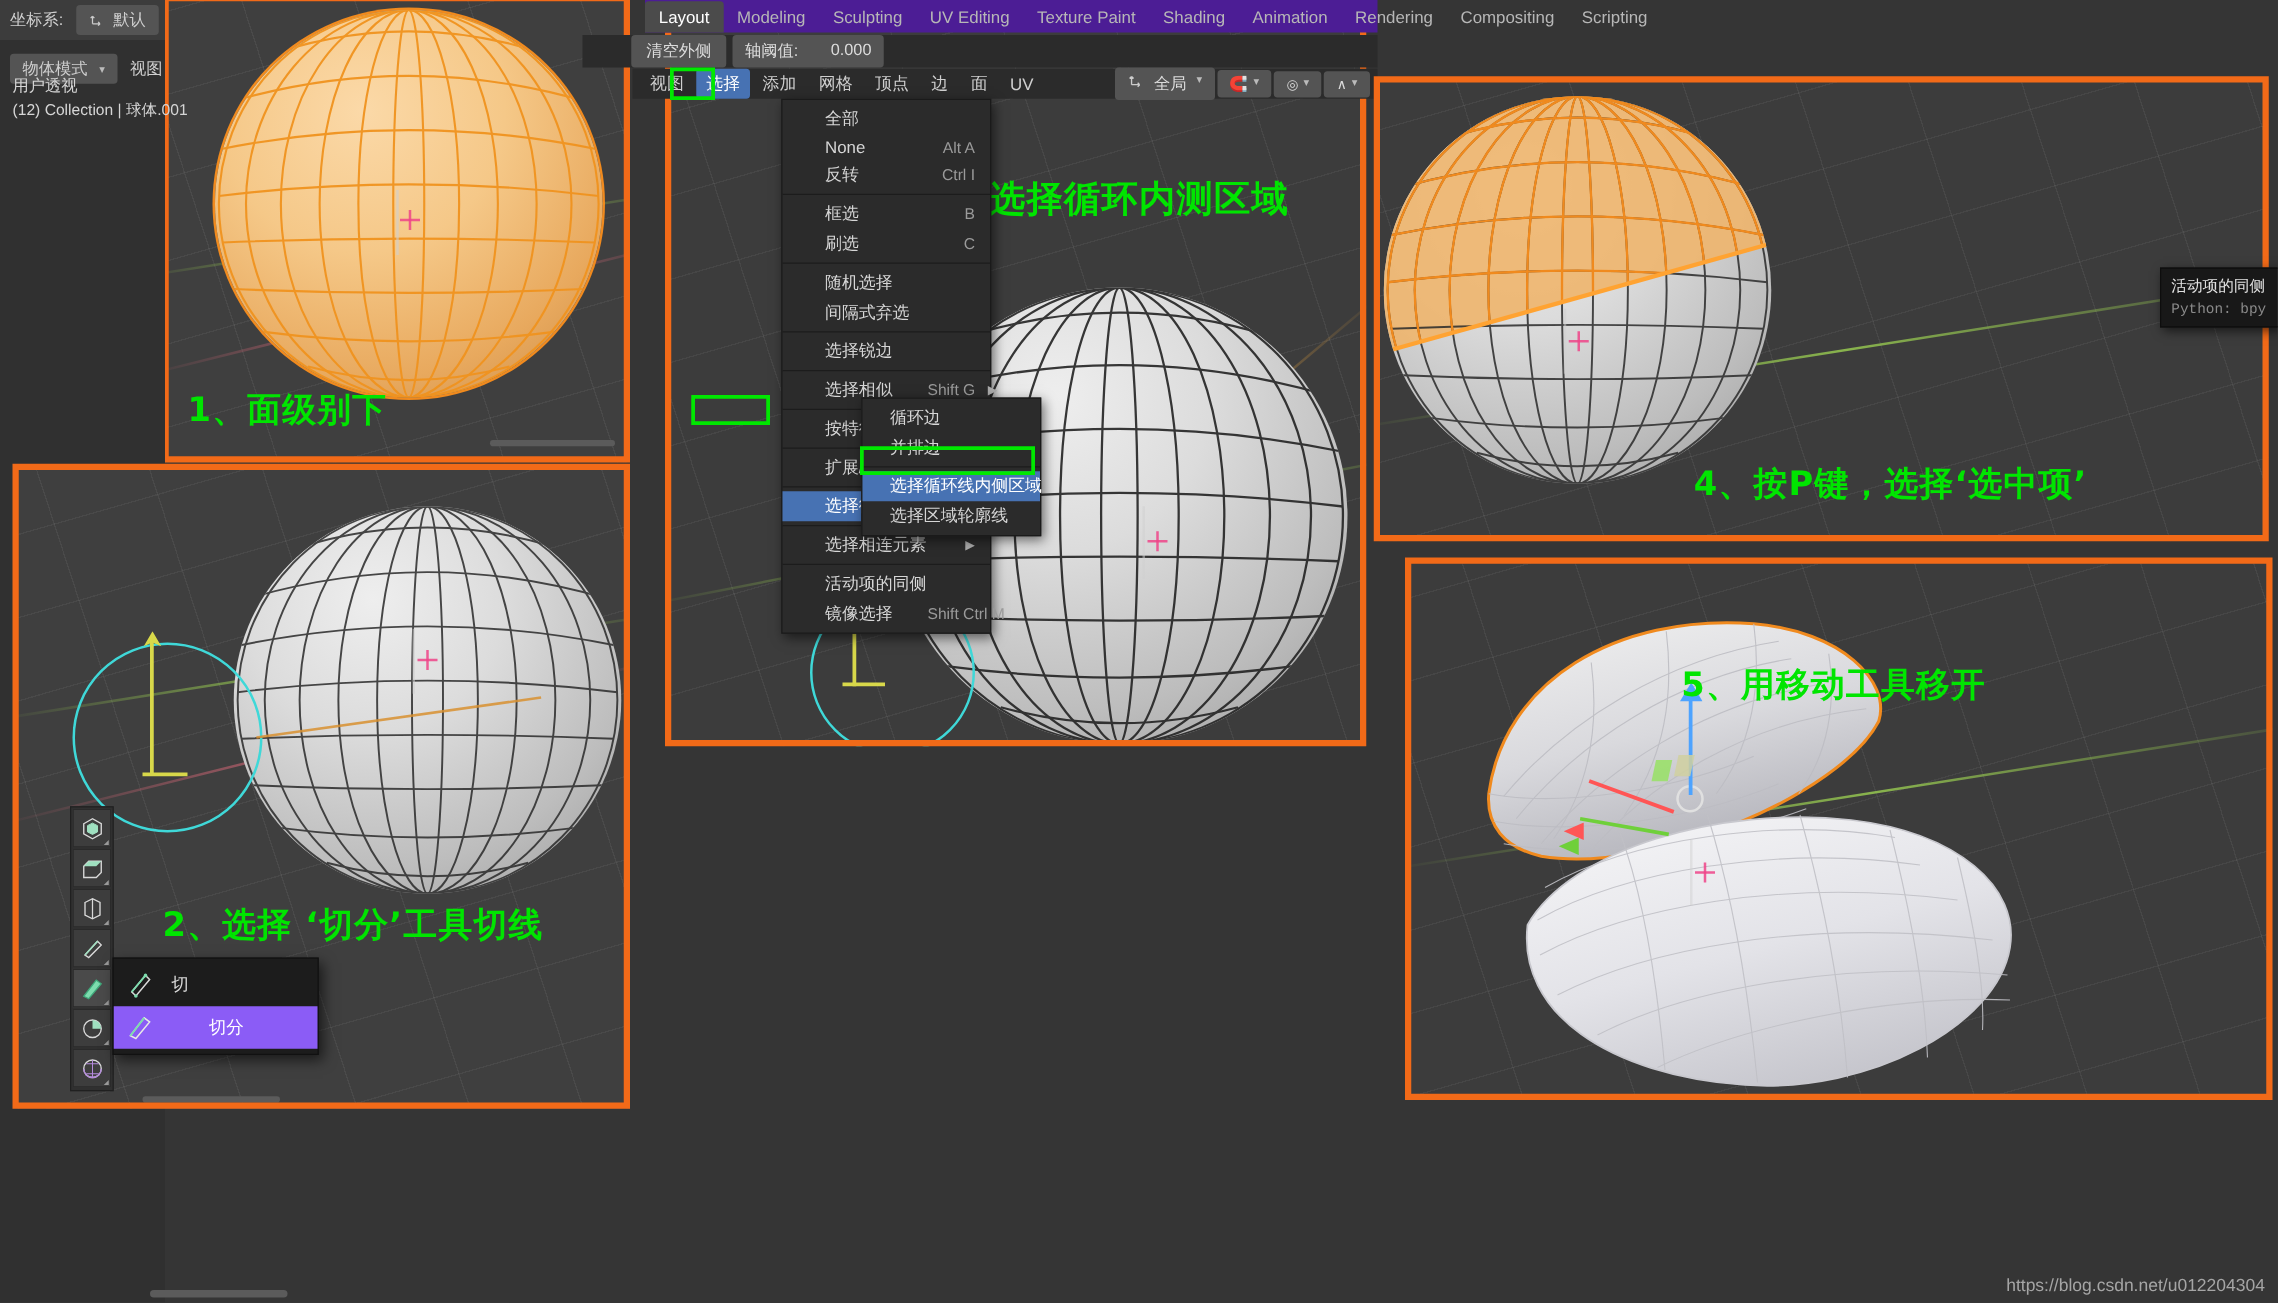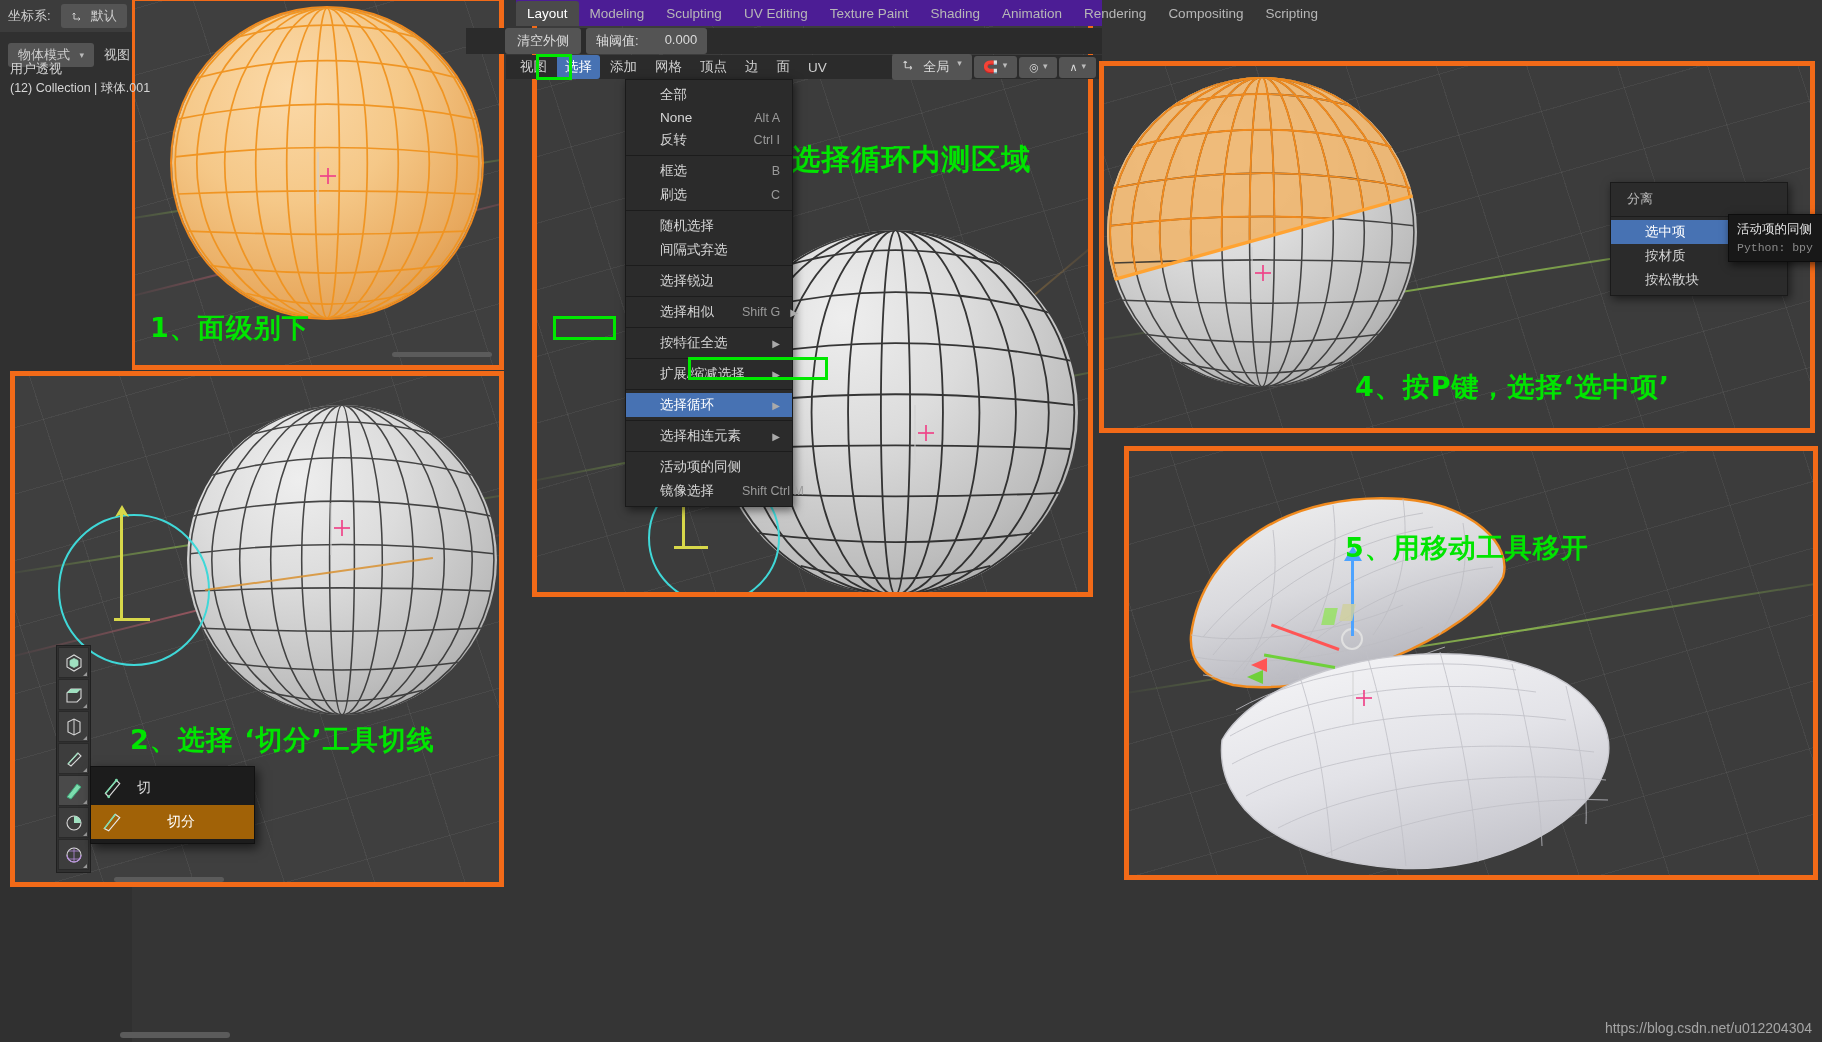--- a/index.html
+++ b/index.html
@@ -183,21 +183,21 @@
     border: 1px solid #111;
     box-shadow: 3px 4px 10px rgba(0,0,0,.6);
     padding: 4px 0;
     font-size: 14px; color: #d8d8d8;
     width: 165px;
   }
   .toolpop .row {
     display: flex; align-items: center; gap: 14px;
     padding: 6px 10px;
   }
-  .toolpop .row.hl { background: #a16207; color: #fff; gap: 44px; }
+  .toolpop .row.hl { background: #8b5cf6; color: #fff; gap: 44px; }
 
   
   .tooltip {
     position: absolute;
     background: #181818;
     border: 1px solid #0d0d0d;
     padding: 5px 8px;
     font-size: 12.5px; color: #e2e2e2;
     line-height: 1.5;
     box-shadow: 2px 3px 8px rgba(0,0,0,.6);
@@ -561,20 +561,35 @@
         <span class="lbl">活动项的同侧</span>
       </div>
     <div class="row">
         <span class="lbl">镜像选择</span>
         <span class="key">Shift Ctrl M</span>
       </div>
   </div>
 
   <div class="ghl" style="left:553px; top:316px; width:63px; height:24px;"></div>
 
+  <div class="menu" style="left:689px; top:318px; width:144px;">
+    <div class="row" style="padding-left:22px;">
+        <span class="lbl">循环边</span>
+      </div>
+    <div class="row" style="padding-left:22px;">
+        <span class="lbl">并排边</span>
+      </div>
+    <div class="sep"></div>
+    <div class="row hl" style="padding-left:22px;">
+        <span class="lbl">选择循环线内侧区域</span>
+      </div>
+    <div class="row" style="padding-left:22px;">
+        <span class="lbl">选择区域轮廓线</span>
+      </div>
+  </div>
   <div class="ghl" style="left:688px; top:357px; width:140px; height:23px;"></div>
 
   <div class="vp" style="left:1103px; top:65px; width:712px; height:368px; background:#3c3c3c;">
     <div class="vp-grid"></div>
     <div class="axis-x" style="left:-30px; top:278px; width:820px; transform: rotate(-9deg);"></div>
 
     <div class="sphere" style="left:4px; top:12px; width:310px; height:310px;
                 background: radial-gradient(circle at 36% 24%, #eeeeee 0%, #dcdcdc 34%, #bdbdbd 70%, #9a9a9a 100%);">
       <svg class="mesh-lines" viewBox="0 0 100 100" preserveAspectRatio="none">
         <defs>
@@ -615,34 +630,20 @@
         </g>
         <path d="M0,66 L100,38" stroke="#ffa332" stroke-width="1.1" fill="none"></path>
       </svg>
     </div>
     <div class="origin" style="left:152px; top:200px;"></div>
     <div style="position:absolute;left:148px;top:182px;width:2px;height:52px;background:#cfcfcf;opacity:.5"></div>
   </div>
   <div class="frame" style="left:1099px; top:61px; width:716px; height:372px;"></div>
   <div class="note" style="left:1355px; top:369px;">4、按P键，选择‘选中项’</div>
 
-  <div class="menu" style="left:1610px; top:182px; width:178px;">
-    <div class="title">分离</div>
-    <div class="sep"></div>
-    <div class="row hl">
-        <span class="lbl">选中项</span>
-        <span class="key">P</span>
-      </div>
-    <div class="row">
-        <span class="lbl">按材质</span>
-      </div>
-    <div class="row">
-        <span class="lbl">按松散块</span>
-      </div>
-  </div>
 
   <div class="tooltip" style="left:1728px; top:214px; width:96px;">
     <div>活动项的同侧</div>
     <div class="py">Python: bpy</div>
   </div>
 
   <div class="vp" style="left:1128px; top:450px; width:690px; height:430px; background:#3c3c3c;">
     <div class="vp-grid"></div>
     <div class="axis-x" style="left:-20px; top:245px; width:790px; transform: rotate(-9deg);"></div>
 

